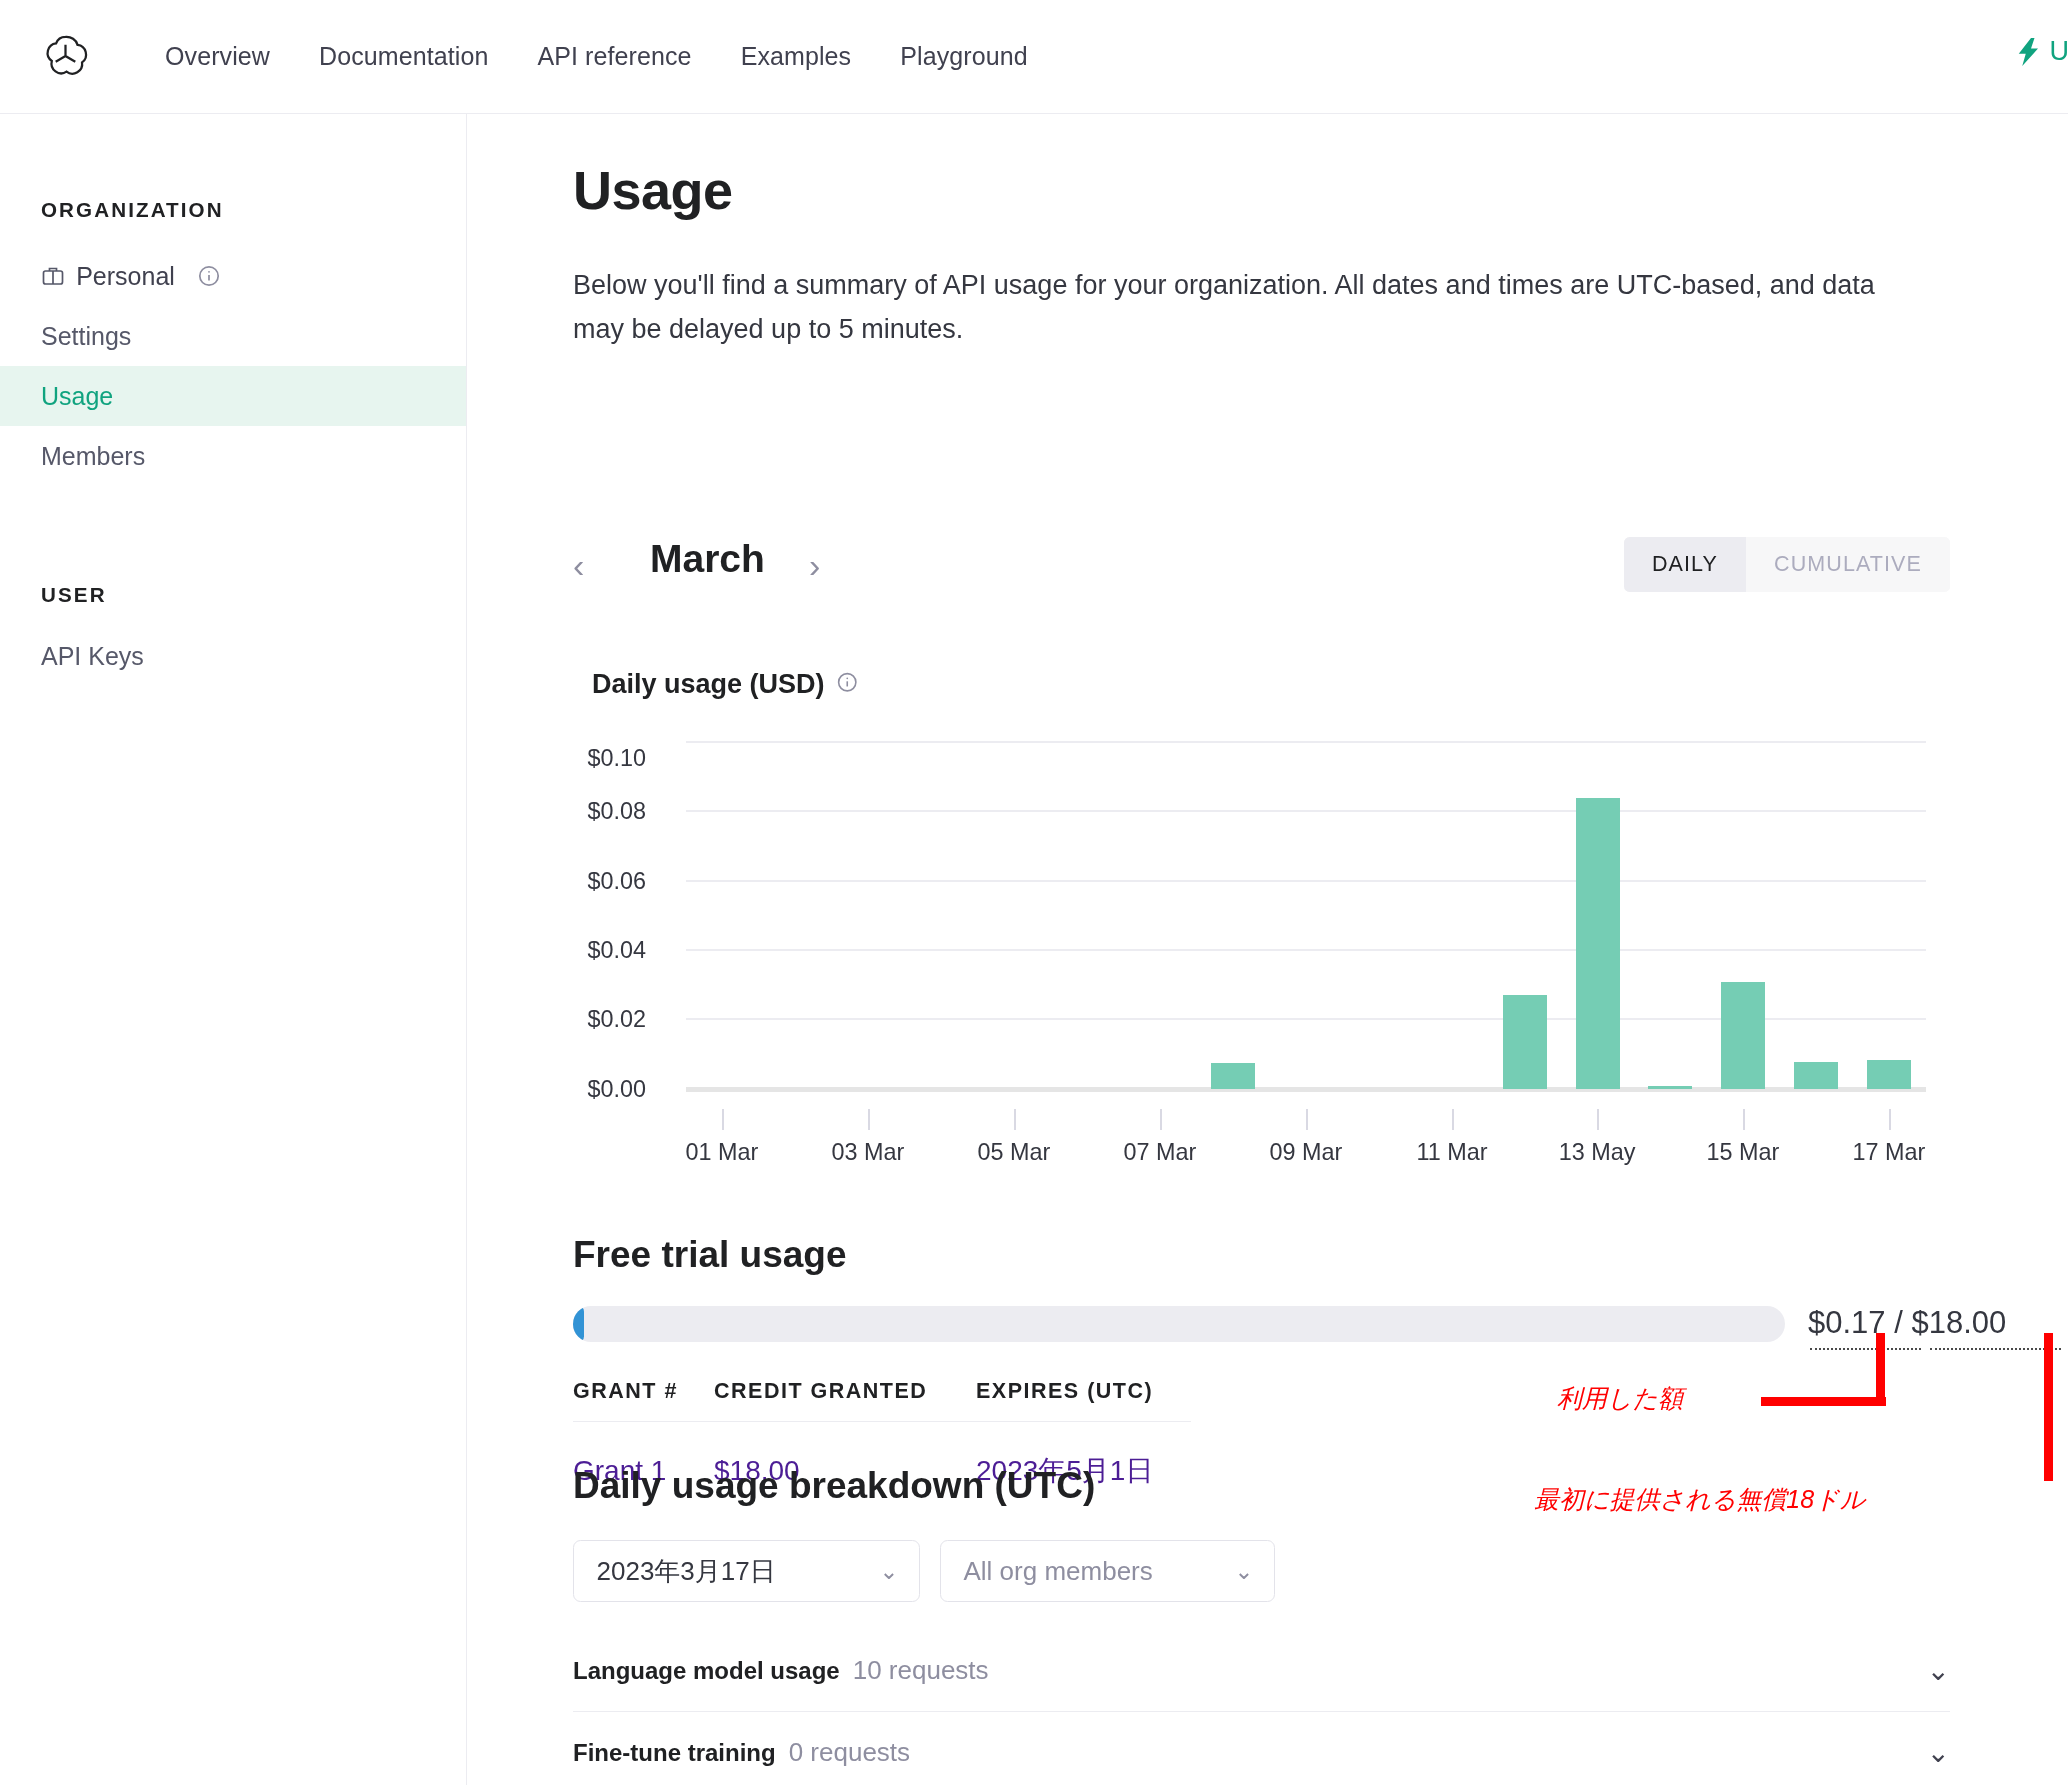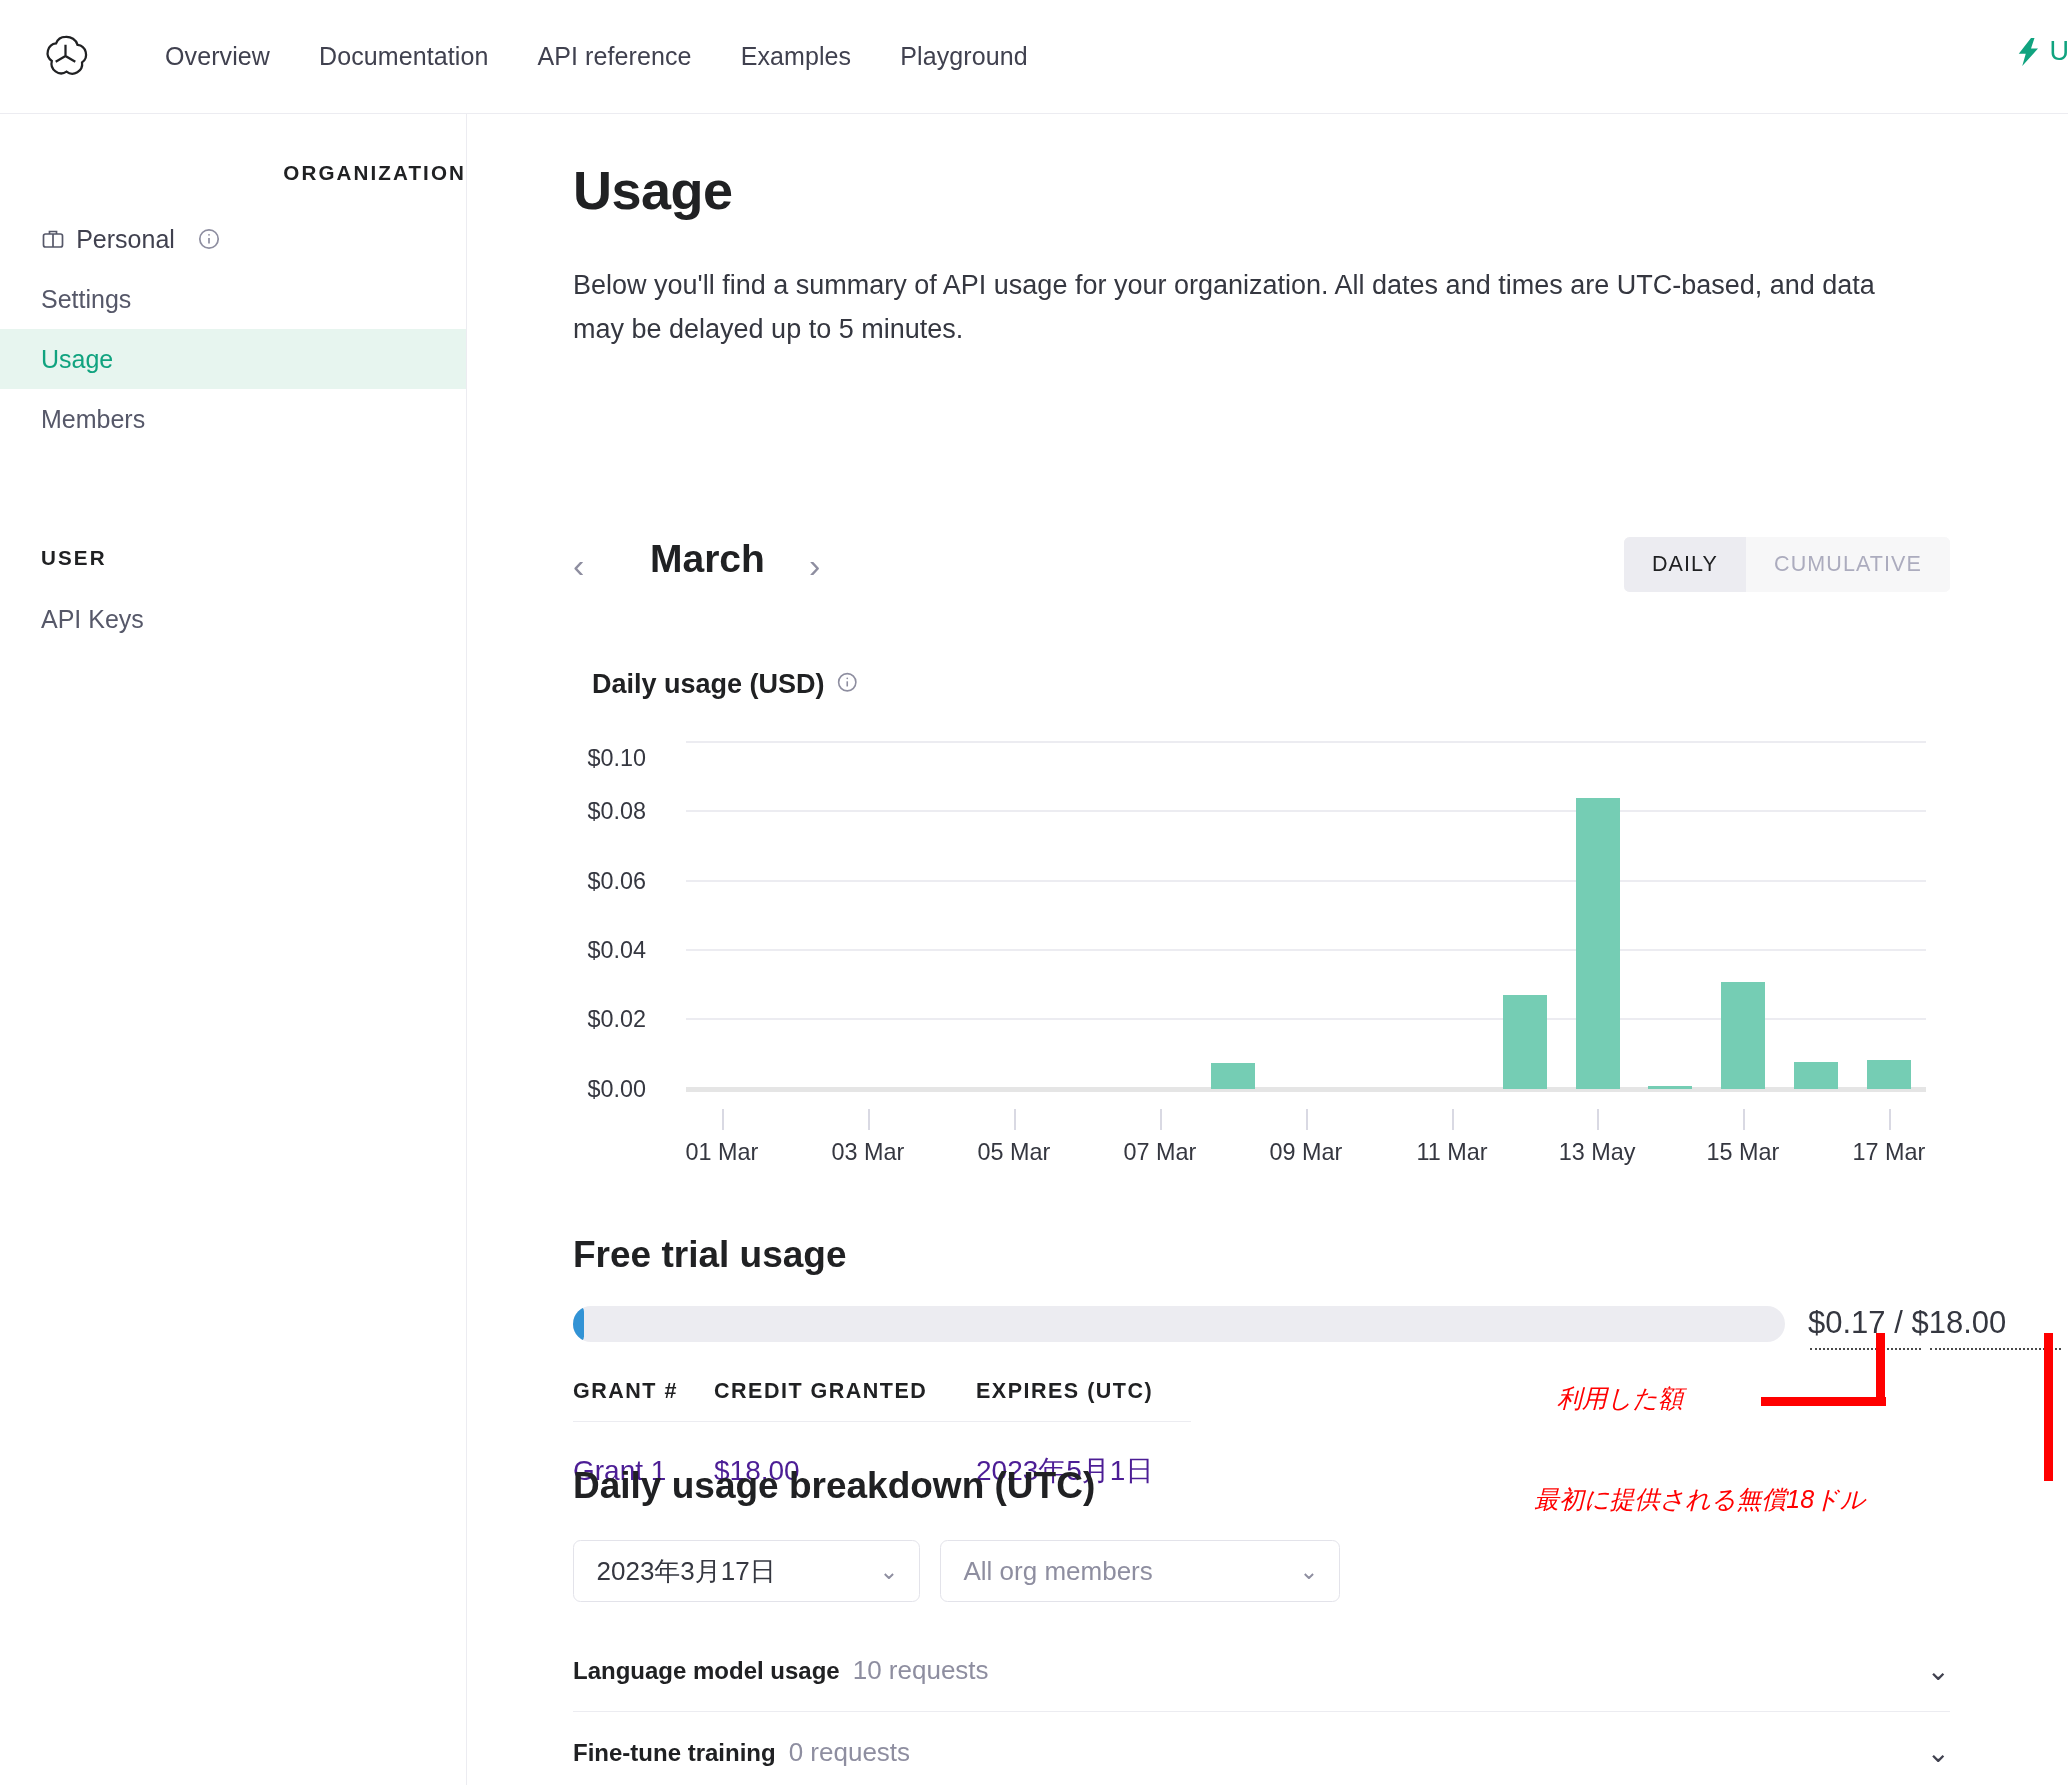--- a/index.html
+++ b/index.html
@@ -33,21 +33,21 @@
 
   
   #sidebar {
     position: absolute; top: 114px; left: 0; width: 467px; height: 1671px;
     background: #fff; border-right: 1.9px solid #ececf1;
   }
   .sb-section {
     font-size: 20.6px; font-weight: bold; letter-spacing: 2.1px;
     color: #202123; padding: 0 0 0 41px;
   }
-  #sb-org { margin-top: 47px; text-align: right; }
+  #sb-org { margin-top: 84px; }
   #sb-user { margin-top: 97px; }
   .sb-item {
     height: 60px; display: flex; align-items: center;
     padding-left: 41px; font-size: 25px; color: #565869; cursor: pointer;
   }
   .sb-item.active { background: #e7f5ef; color: #10a37f; }
   #sb-personal { margin-top: 24px; gap: 11.2px; }
   #sb-personal .orgname { color: #40414f; }
   .ico-brief { width: 24px; height: 24px; }
   .ico-info { width: 24px; height: 24px; margin-left: 11.2px; }
@@ -156,21 +156,21 @@
     position: absolute; left: 105px; top: 1351px;
     font-size: 37px; font-weight: bold; color: #202123;
   }
   .select {
     position: absolute; height: 62px; border: 1.9px solid #e3e3ea; border-radius: 7.5px;
     display: flex; align-items: center; justify-content: space-between;
     padding: 0 20.6px 0 22.5px; font-size: 26px; color: #353740; cursor: pointer;
     background: #fff;
   }
   #date-select { left: 105px; top: 1426px; width: 347px; }
-  #member-select { left: 472px; top: 1426px; width: 400px; color: #8e8ea0; }
+  #member-select { left: 472px; top: 1426px; width: 335px; color: #8e8ea0; }
   .select .caret { color: #8e8ea0; font-size: 22.5px; }
 
   .acc-row {
     position: absolute; left: 105px; width: 1377px; height: 82px;
     border-bottom: 1.9px solid #ececf1;
     display: flex; align-items: center;
   }
   #acc-0 { top: 1516px; }
   #acc-1 { top: 1598px; }
   .acc-name { font-size: 24px; font-weight: bold; color: #202123; }

